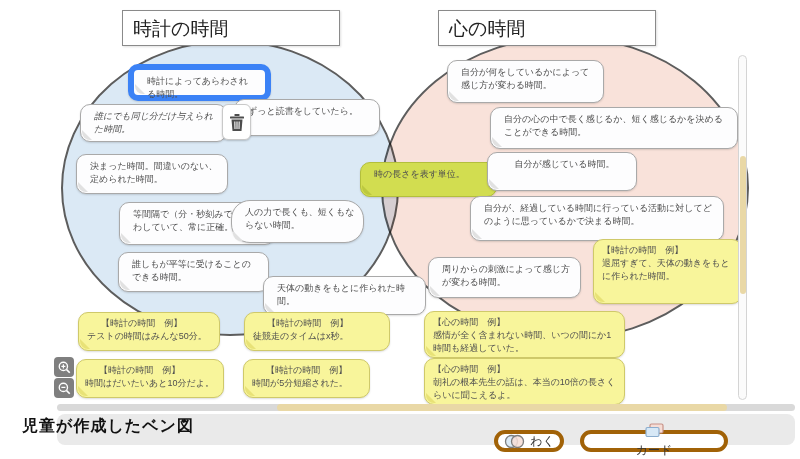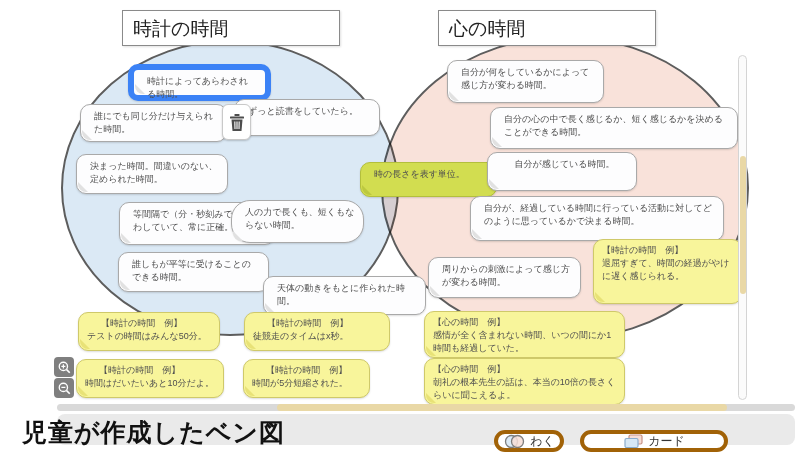--- a/index.html
+++ b/index.html
@@ -74,30 +74,30 @@
     position:absolute;left:220px;top:0;width:450px;height:7px;
     background:#e9d8a6;border-radius:4px;
   }
 
   .footer-band{
     position:absolute;left:57px;top:414px;width:738px;height:31px;
     background:#eaeaea;border-radius:8px;z-index:20;
   }
   .caption{
     position:absolute;left:22px;top:416px;z-index:25;
-    font-size:25px;font-weight:bold;color:#111;letter-spacing:1px;
+    font-size:16px;font-weight:bold;color:#111;letter-spacing:1px;
   }
   .tool-btn{
     position:absolute;top:430px;height:22px;z-index:26;
     background:#fff;border:4px solid #a16207;border-radius:12px;
     display:flex;align-items:center;justify-content:center;gap:4px;
     font-size:12px;color:#333;box-sizing:border-box;
   }
   .tool-btn.waku{left:494px;width:70px;}
-  .tool-btn.cardb{left:580px;width:148px;}
+  .tool-btn.cardb{left:580px;width:148px;flex-direction:column;}
 </style>
 </head>
 <body>
 
 <div class="stage">
 
   <svg class="venn" width="800" height="459">
     <ellipse cx="230" cy="188" rx="168" ry="147" fill="#dbe9f5" stroke="#5d5d5d" stroke-width="2"></ellipse>
     <ellipse cx="565" cy="188" rx="183" ry="151" fill="#f9e2da" stroke="#5d5d5d" stroke-width="2" style="mix-blend-mode:multiply"></ellipse>
   </svg>
@@ -105,21 +105,21 @@
   <div class="title-box" style="left:122px;top:10px;">
     <span>時計の時間</span>
   </div>
   <div class="title-box" style="left:438px;top:10px;">
     <span>心の時間</span>
   </div>
 
   <div class="card selected" style="left:128px;top:64px;width:143px;height:37px;">
     <span>時計によってあらわされる時間。</span>
   </div>
-  <div class="card" style="left:80px;top:104px;width:147px;height:38px;">
+  <div class="card" style="left:80px;top:104px;width:147px;height:38px;font-style:italic;">
     <span>誰にでも同じ分だけ与えられた時間。</span>
   </div>
   <div class="card" style="left:234px;top:99px;width:146px;height:37px;">
     <span>ずっと読書をしていたら。</span>
   </div>
   <div class="card" style="left:76px;top:154px;width:152px;height:40px;">
     <span>決まった時間。間違いのない、定められた時間。</span>
   </div>
   <div class="card" style="left:78px;top:202px;width:156px;height:43px;margin-left:41px;">
     <span>等間隔で（分・秒刻みで）あらわしていて、常に正確。</span>
@@ -149,21 +149,21 @@
   </div>
   <div class="card" style="left:470px;top:196px;width:254px;height:45px;">
     <span>自分が、経過している時間に行っている活動に対してどのように思っているかで決まる時間。</span>
   </div>
   <div class="card" style="left:428px;top:257px;width:153px;height:41px;">
     <span>周りからの刺激によって感じ方が変わる時間。</span>
   </div>
 
   <div class="card yellow" style="left:593px;top:239px;width:149px;height:65px;z-index:5;">
     <div class="ex-head flush">【時計の時間　例】</div>
-    <div>退屈すぎて、時間の経過がやけに遅く感じられる。</div>
+    <div>退屈すぎて、天体の動きをもとに作られた時間。</div>
   </div>
   <div class="card yellow" style="left:78px;top:312px;width:142px;height:39px;">
     <div class="ex-head">【時計の時間　例】</div>
     <div>テストの時間はみんな50分。</div>
   </div>
   <div class="card yellow" style="left:244px;top:312px;width:146px;height:39px;">
     <div class="ex-head">【時計の時間　例】</div>
     <div>徒競走のタイムはx秒。</div>
   </div>
   <div class="card yellow" style="left:76px;top:359px;width:148px;height:39px;">

